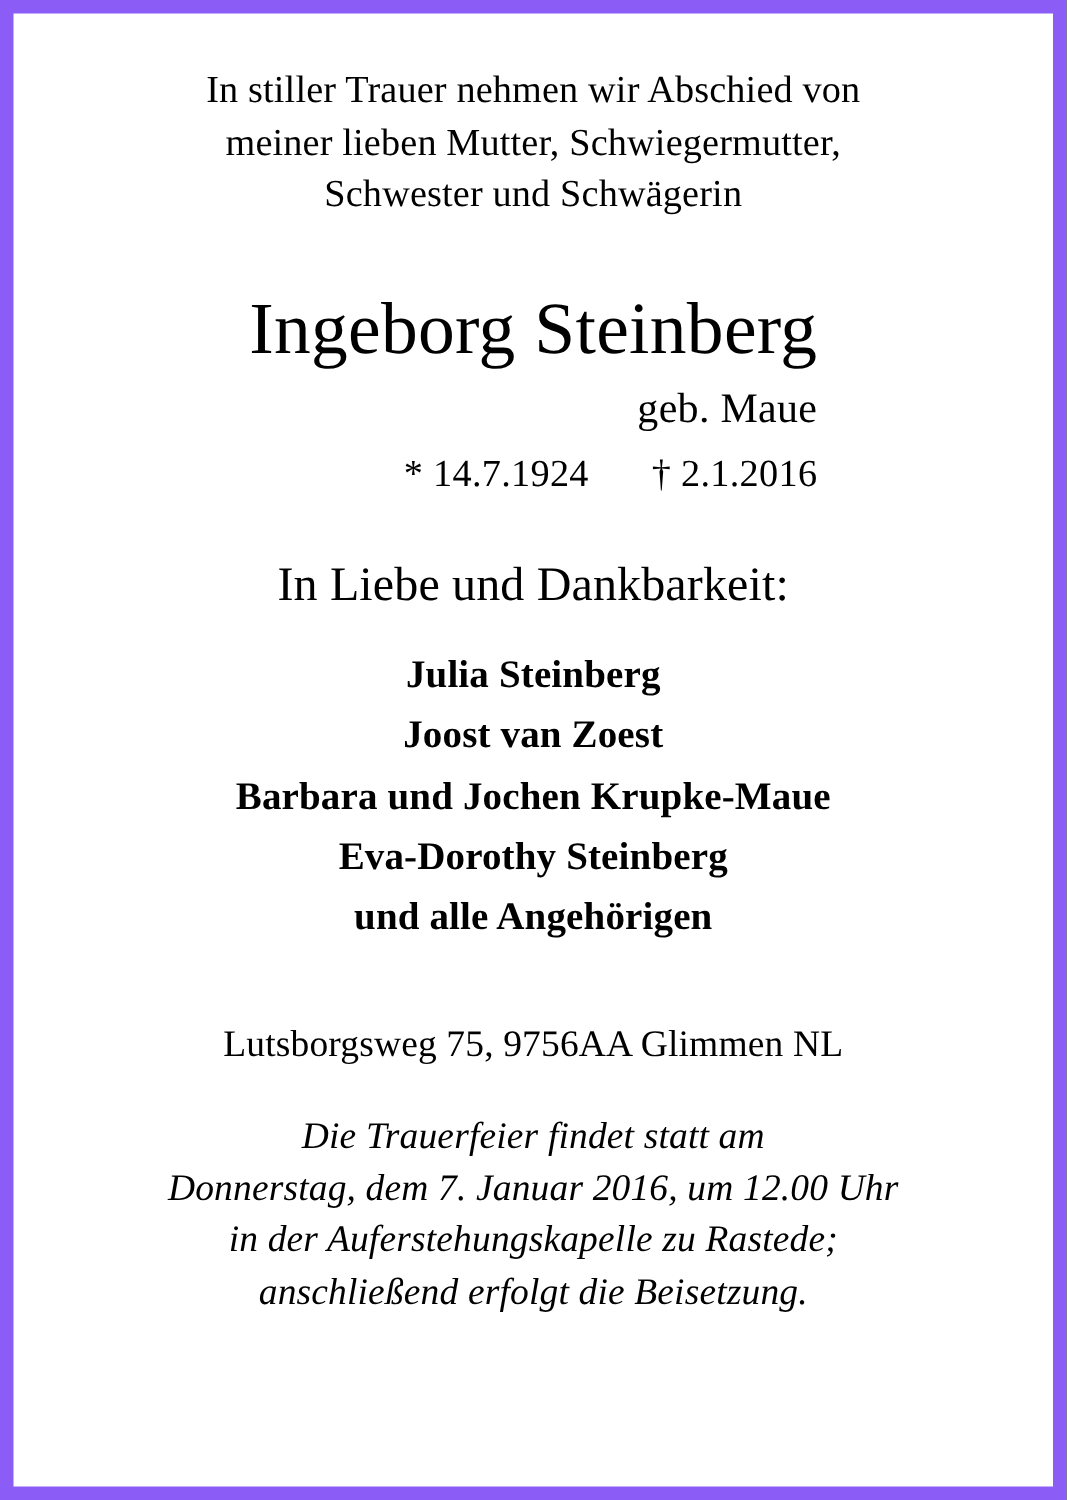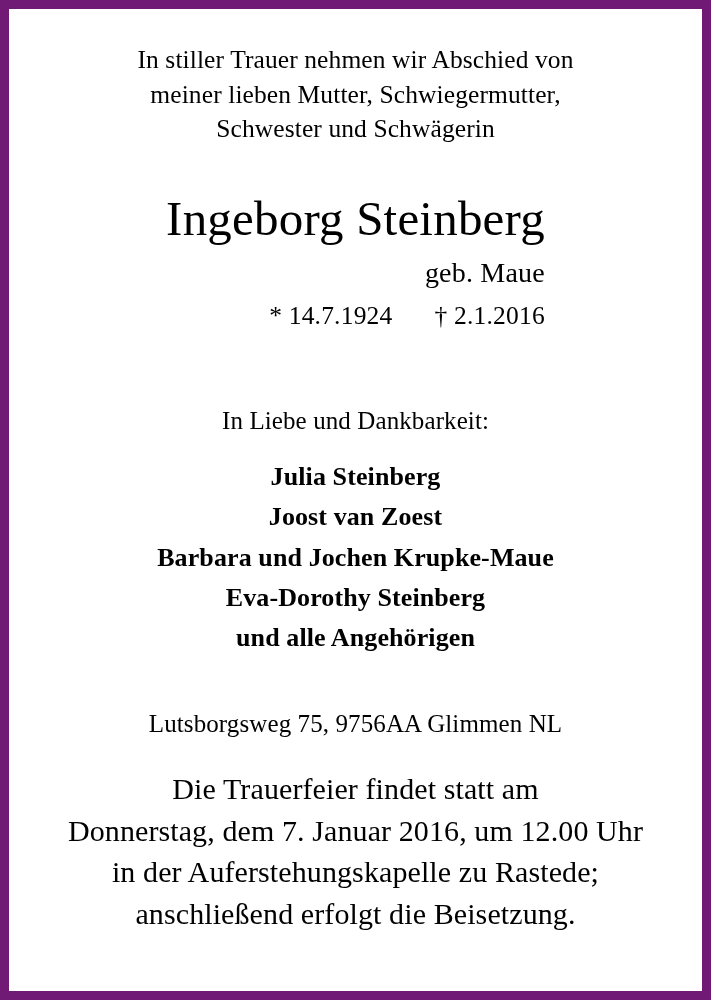--- a/index.html
+++ b/index.html
@@ -9,21 +9,21 @@
   }
   body {
     width: 711px;
     height: 1000px;
     overflow: hidden;
   }
   .obituary-frame {
     box-sizing: border-box;
     width: 711px;
     height: 1000px;
-    background: #701a75;
+    background: #8b5cf6;
     padding: 9px;
   }
   .obituary-card {
     box-sizing: border-box;
     width: 100%;
     height: 100%;
     background: #ffffff;
     font-family: "Liberation Serif", "DejaVu Serif", serif;
     color: #000000;
     text-align: center;
@@ -58,45 +58,46 @@
     font-size: 25.5px;
     margin-top: 12px;
     letter-spacing: 0.2px;
   }
   .dates .sep {
     display: inline-block;
     width: 42px;
   }
 
   .dedication {
-    font-size: 25px;
-    margin-top: 76px;
+    font-size: 32px;
+    margin-top: 40px;
     letter-spacing: 0.1px;
   }
 
   .survivors {
     margin-top: 22px;
     font-weight: bold;
     font-size: 26px;
     line-height: 1.55;
     letter-spacing: 0.1px;
   }
 
   .address {
     font-size: 25px;
     margin-top: 52px;
     letter-spacing: 0.1px;
     text-align: center;
   }
 
   .ceremony {
-    font-size: 30px;
+    font-size: 25px;
     margin-top: 30px;
     line-height: 1.38;
     letter-spacing: 0.1px;
+    font-style: italic;
   }
 
   .footer {
     font-size: 20.5px;
     margin-top: 35px;
     letter-spacing: 0.05px;
   }
 </style>
 </head>
 <body>

